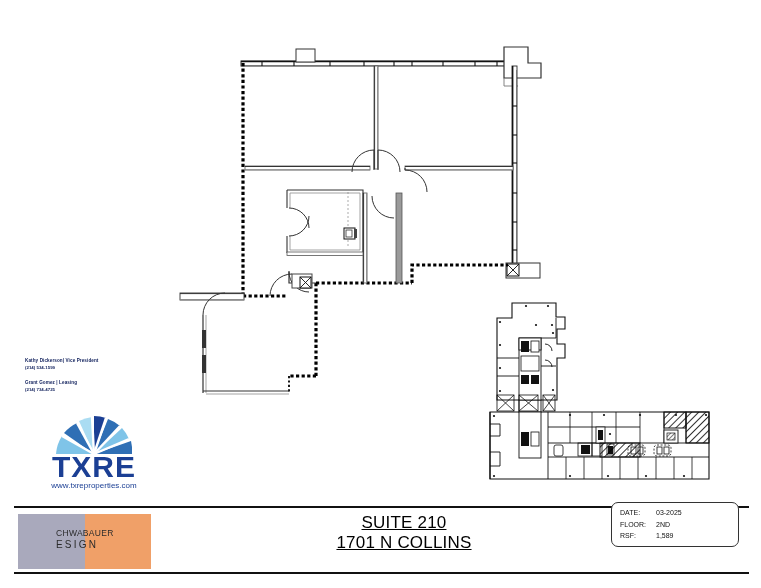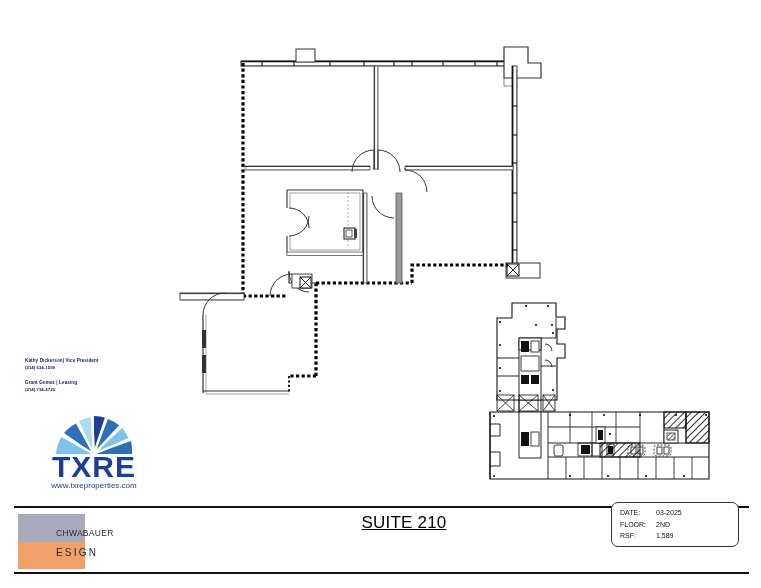--- a/index.html
+++ b/index.html
@@ -69,21 +69,20 @@
     border-bottom: 2.5px solid #111;
     box-sizing: border-box;
   }
   #sd-logo {
     position: absolute;
     left: 4px;
     top: 6px;
     width: 133px;
     height: 55px;
     display: flex;
-    flex-direction: column;
   }
   .sd-half { width: 50%; height: 100%; position: relative; }
   #sd-mark {
     position: absolute;
     left: 38px;
     top: 14px;
     width: 70px;
     height: 30px;
   }
   .sd-line1 {
@@ -91,21 +90,21 @@
     letter-spacing: 0.3px;
     color: #2b2b2b;
     font-family: "Liberation Sans", sans-serif;
     white-space: nowrap;
   }
   .sd-line2 {
     font-size: 10px;
     letter-spacing: 2.2px;
     color: #2b2b2b;
     white-space: nowrap;
-    margin-top: 9px;
+    margin-top: 1px;
   }
 
   #title-text {
     position: absolute;
     left: 200px;
     top: 5px;
     width: 380px;
     text-align: center;
     text-decoration: underline;
   }
@@ -487,20 +486,21 @@
     <div class="sd-half" style="background: rgb(169, 169, 188);"></div>
     <div class="sd-half" style="background: rgb(240, 160, 104);"></div>
     <div id="sd-mark">
       <div class="sd-line1">CHWABAUER</div>
       <div class="sd-line2">ESIGN</div>
     </div>
   </div>
 
   <div id="title-text">
     <div class="title-line">SUITE 210</div>
+    <div class="title-line">1701 N COLLINS</div>
   </div>
 </div>
 
 <div id="info-box">
   <div class="info-row">
     <span class="info-label">DATE:</span>
     <span class="info-value">03-2025</span>
   </div>
   <div class="info-row">
     <span class="info-label">FLOOR:</span>

